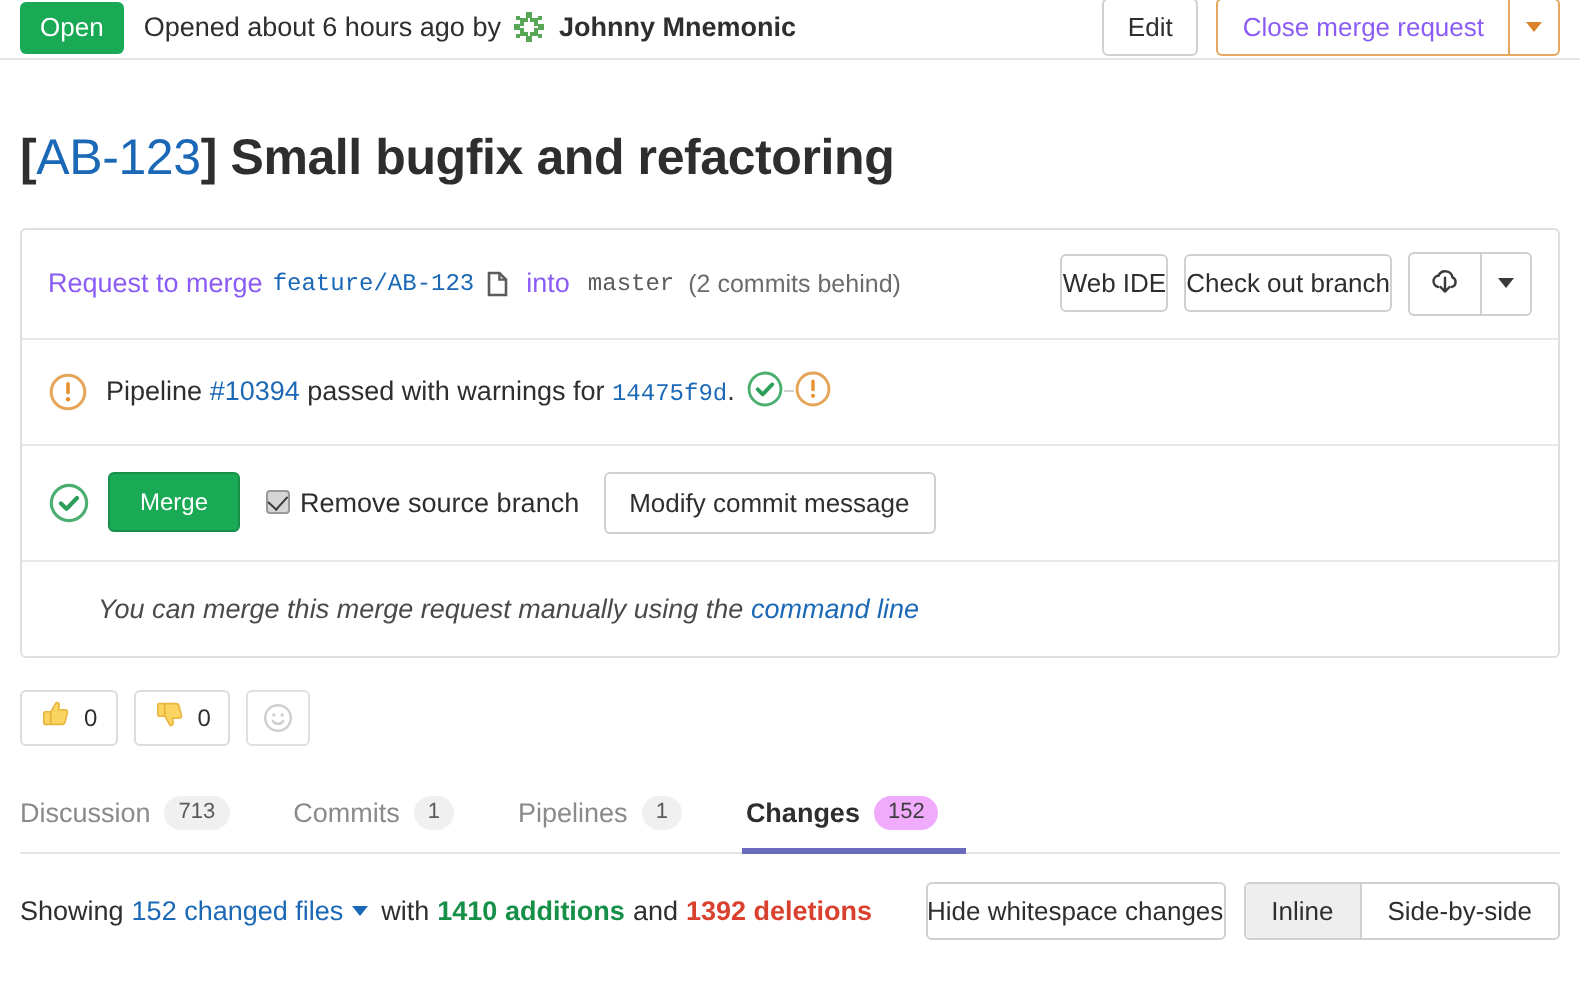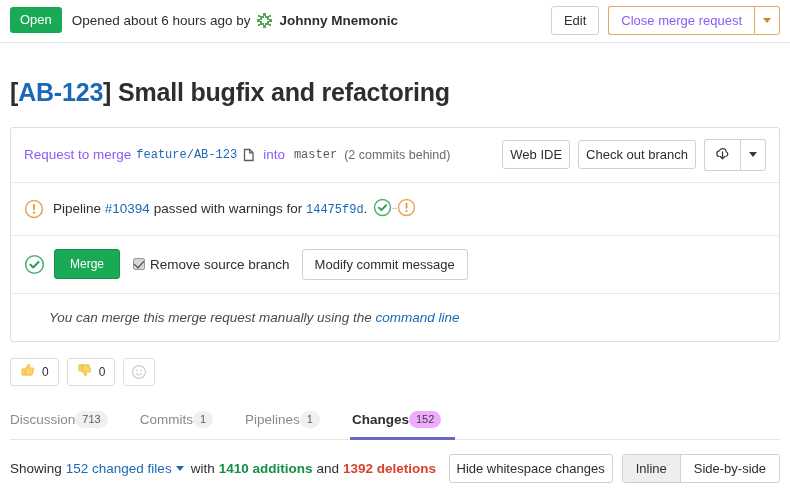--- a/index.html
+++ b/index.html
@@ -10,21 +10,21 @@
     font-family: "Liberation Sans", sans-serif;
     color: #2e2e2e;
     -webkit-font-smoothing: antialiased;
   }
   .page { position: relative; width: 790px; height: 502px; overflow: hidden; }
 
   
   .status-bar {
     display: flex; align-items: center;
     padding: 8px 10px 10px 10px;
-    height: 43px;
+    height: 30px;
     border-bottom: 1px solid #e5e5e5;
   }
   .state-badge {
     background: #1aaa55; color: #fff;
     font-size: 13px; line-height: 1;
     padding: 6px 10px 7px; border-radius: 3px;
     font-weight: 400;
     margin-right: 10px;
   }
   .opened-text { font-size: 13.5px; color: #2e2e2e; display: flex; align-items: center; }
@@ -37,21 +37,21 @@
   }
   .author-name { font-weight: bold; color: #2e2e2e; }
   .header-actions { margin-left: auto; display: flex; align-items: center; }
   .btn {
     font-family: "Liberation Sans", sans-serif;
     font-size: 13px;
     color: #2e2e2e;
     background: #fff;
     border: 1px solid #d0d0d0;
     border-radius: 3px;
-    padding: 6px 7px;
+    padding: 6px 0;
     line-height: 15px;
     cursor: pointer;
     white-space: nowrap;
   }
   .btn-edit { padding: 6px 12px; text-align: right; }
   .btn-group-warning { display: flex; margin-left: 9px; }
   .btn-warning {
     color: #8b5cf6;
     border: 1px solid #e6a860;
     background: #fff;
@@ -78,21 +78,21 @@
 
   
   .title {
     font-size: 25px;
     font-weight: bold;
     color: #2e2e2e;
     padding: 17px 10px 0 10px;
     line-height: 1.2;
     letter-spacing: -0.2px;
   }
-  .title .ref { color: #1b69b6; font-weight: bold; }
+  .title .ref { color: #1b69b6; font-weight: normal; }
 
   
   .mr-widget {
     margin: 20px 10px 0 10px;
     border: 1px solid #dfdfdf;
     border-radius: 3px;
     background: #fff;
   }
   .mr-section { border-bottom: 1px solid #e8e8e8; }
   .mr-section:last-child { border-bottom: none; }
@@ -183,21 +183,21 @@
   }
 
   
   .tabs {
     display: flex; align-items: flex-end;
     margin: 20px 10px 0 10px;
     border-bottom: 1px solid #e5e5e5;
     height: 34px;
   }
   .tab {
-    display: inline-flex; align-items: center; 
+    display: inline-flex; align-items: center; gap: 7px;
     padding: 0 14px 9px 2px;
     margin-right: 16px;
     font-size: 13.5px;
     color: #8a8a8a;
     cursor: pointer;
     border-bottom: 3px solid transparent;
     margin-bottom: -1px;
   }
   .tab:first-child { padding-left: 0; }
   .tab .badge {

